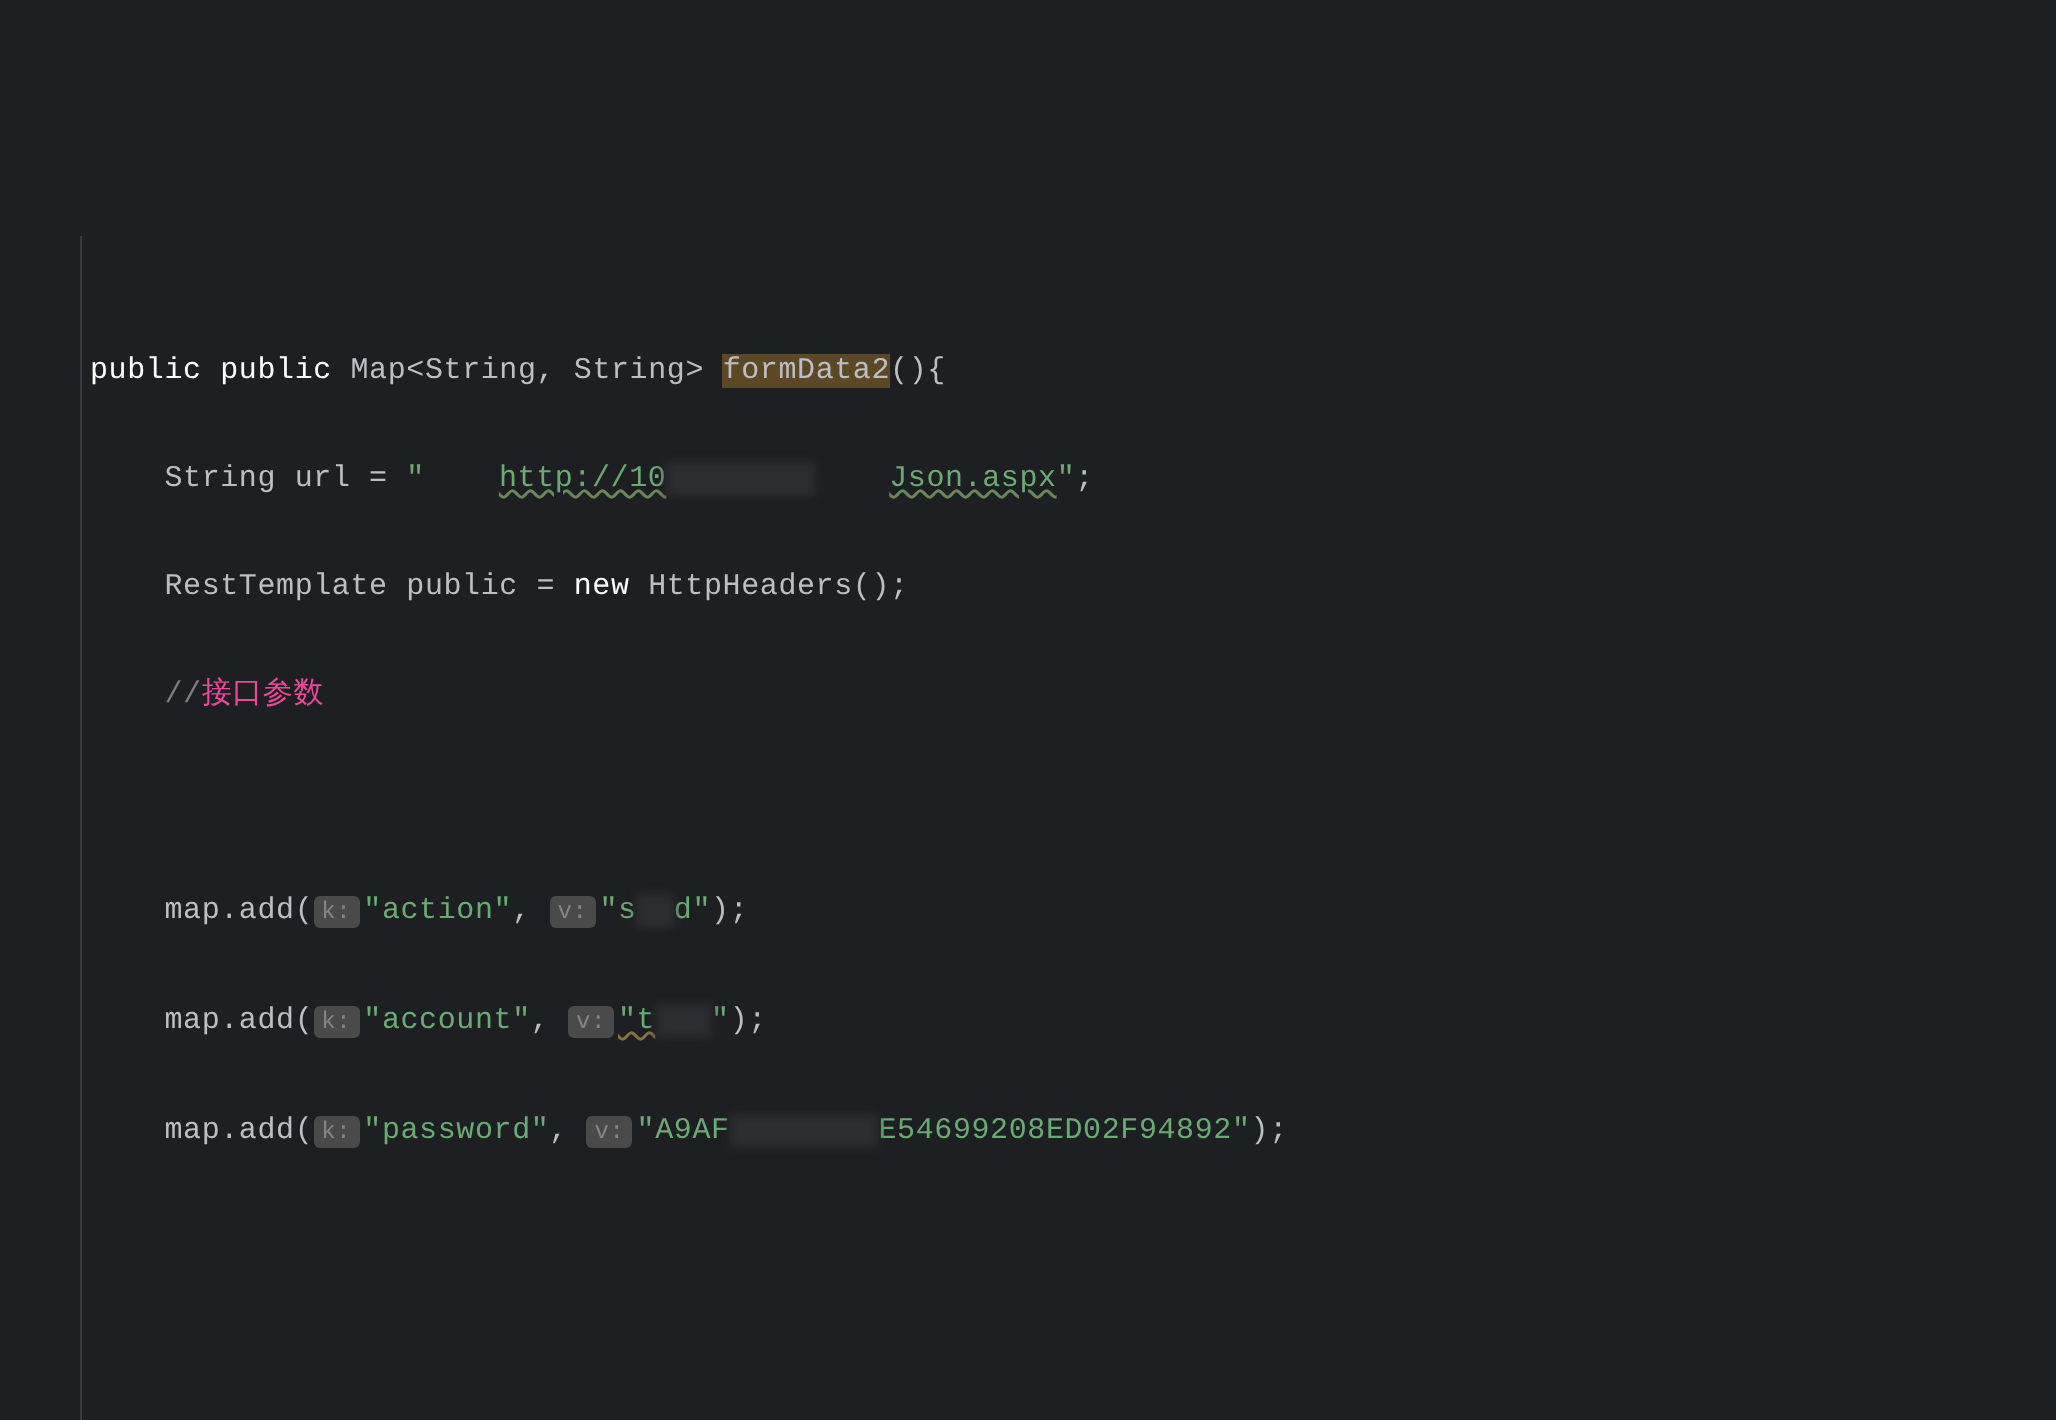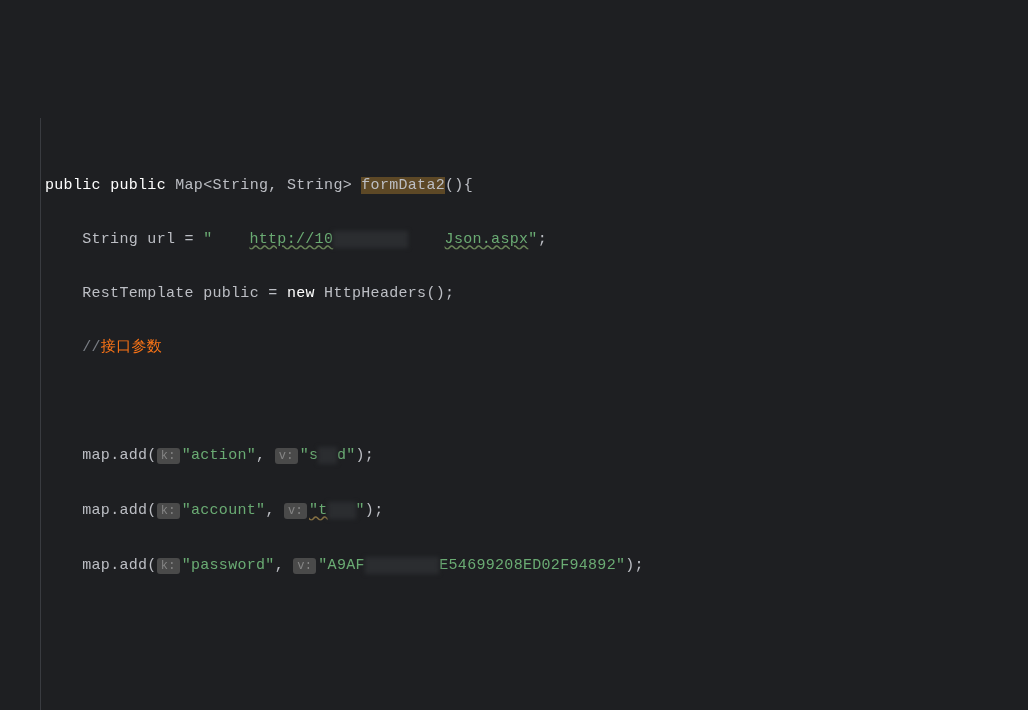--- a/index.html
+++ b/index.html
@@ -26,21 +26,21 @@
       left: 20px;
       top: 0;
       bottom: 0;
       width: 1px;
       background-color: #393b40;
     }
     .keyword { color: #ffffff; }
     .string { color: #6aab73; }
     .string-underline { color: #6aab73; text-decoration: underline; text-decoration-style: wavy; text-decoration-color: #6a8759; margin-left: 37px; }
     .comment { color: #7a7e85; }
-    .comment-link { color: #f97316; margin-top: 44px; }
+    .comment-link { color: #ec4899; margin-top: 44px; }
     .param-hint { 
       background-color: #4a4a4a; 
       color: #858585; 
       font-size: 12px;
       padding: 1px 4px;
       border-radius: 3px;
       margin-right: 2px;
     }
     .highlight { background-color: rgba(120, 90, 40, 0.7); }
     .smudge {

